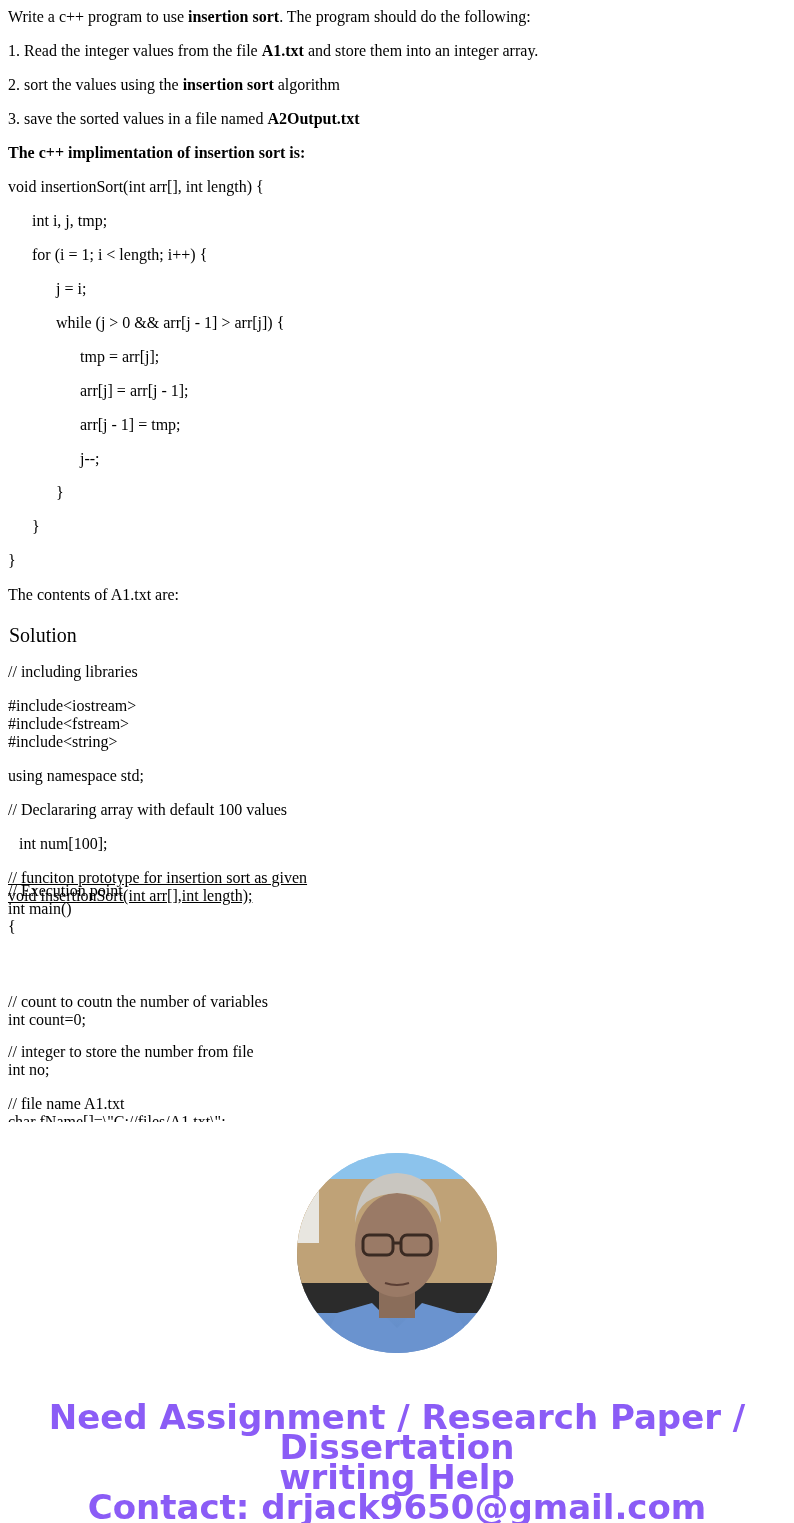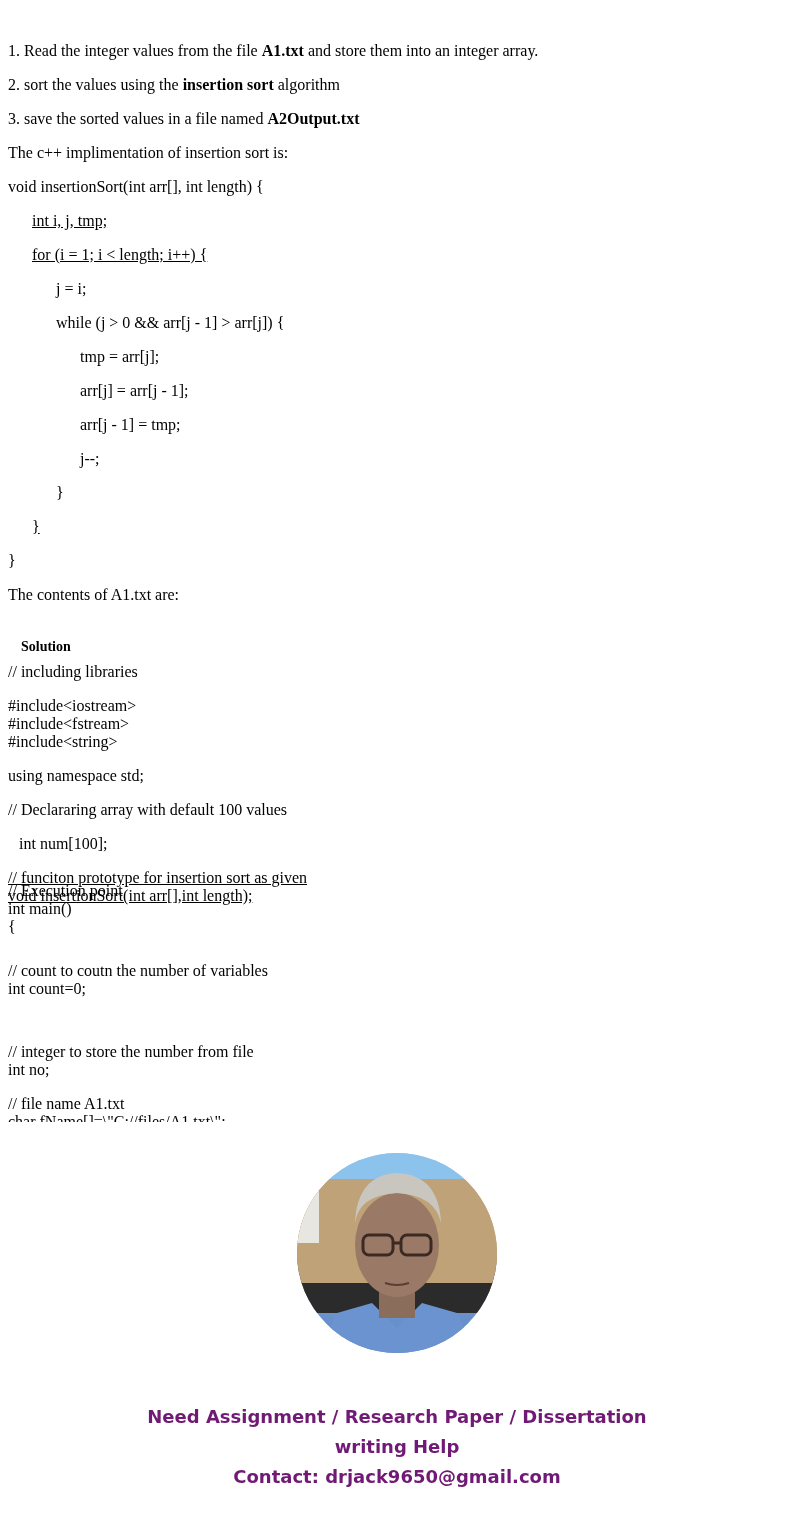--- a/index.html
+++ b/index.html
@@ -14,62 +14,63 @@
     }
     .content {
       position: absolute;
       left: 8px;
       top: 0;
       width: 780px;
       height: 1122px;
       overflow: hidden;
     }
     .q-line { position: absolute; left: 0; white-space: pre; line-height: 18px; }
-    .ind1 { padding-left: 24px; text-decoration: underline; }
+    .ind1 { padding-left: 24px; }
     .ind2 { padding-left: 48px; }
     .ind3 { padding-left: 72px; }
     h3.solution {
-      position: absolute; left: 0; top: 623px; margin: 13px;
-      font-size: 14px; font-weight: bold; line-height: 22px;
+      position: absolute; left: 0; top: 623px; margin: 1px;
+      font-size: 20px; font-weight: normal; line-height: 22px;
     }
     .code-block { position: absolute; left: 0; white-space: pre; line-height: 18px; }
     .avatar {
       position: absolute;
       left: 297px; top: 1153px;
       width: 200px; height: 200px;
       border-radius: 50%;
       overflow: hidden;
       background: linear-gradient(180deg, #8cc3ec 0%, #8cc3ec 12%, #b99c72 14%, #c7a97c 45%, #2a2a2a 62%, #2a2a2a 68%, #6d96d0 74%, #5e88c4 100%);
     }
     .footer {
       position: absolute;
       left: 0; top: 1402px;
       width: 794px;
       text-align: center;
       font-family: "DejaVu Sans", sans-serif;
       font-weight: bold;
-      font-size: 18px;
+      font-size: 34px;
       line-height: 30px;
-      color: #701a75;
+      color: #8b5cf6;
     }
     .footer div { margin: 0; }
   </style>
 </head>
 <body>
 
 <div class="content">
 
+  <div class="q-line" style="top:8px;"><span>Write a c++ program to use </span><b>insertion sort</b><span>. The program should do the following:</span></div>
 
   <div class="q-line" style="top:42px;"><span>1. Read the integer values from the file </span><b>A1.txt</b><span> and store them into an integer array.</span></div>
 
   <div class="q-line" style="top:76px;"><span>2. sort the values using the </span><b>insertion sort</b><span> algorithm</span></div>
 
   <div class="q-line" style="top:110px;"><span>3. save the sorted values in a file named </span><b>A2Output.txt</b><span></span></div>
 
-  <div class="q-line" style="top:144px;">The c++ implimentation of insertion sort is:</div>
+  <div class="q-line" style="top:144px;font-weight:bold;">The c++ implimentation of insertion sort is:</div>
 
   <div class="q-line" style="top:178px;">void insertionSort(int arr[], int length) {</div>
   <div class="q-line ind1" style="top:212px;">int i, j, tmp;</div>
   <div class="q-line ind1" style="top:246px;">for (i = 1; i &lt; length; i++) {</div>
   <div class="q-line ind2" style="top:280px;">j = i;</div>
   <div class="q-line ind2" style="top:314px;">while (j &gt; 0 &amp;&amp; arr[j - 1] &gt; arr[j]) {</div>
   <div class="q-line ind3" style="top:348px;">tmp = arr[j];</div>
   <div class="q-line ind3" style="top:382px;">arr[j] = arr[j - 1];</div>
   <div class="q-line ind3" style="top:416px;text-align:center;">arr[j - 1] = tmp;</div>
   <div class="q-line ind3" style="top:450px;">j--;</div>
@@ -86,21 +87,21 @@
 #include&lt;fstream&gt;
 #include&lt;string&gt;</div>
   <div class="code-block" style="top:767px;">using namespace std;</div>
   <div class="code-block" style="top:801px;">// Declararing array with default 100 values</div>
   <div class="code-block" style="top:835px;margin-left:11px;">int num[100];</div>
   <div class="code-block" style="top:869px;text-decoration:underline;">// funciton prototype for insertion sort as given
 void insertionSort(int arr[],int length);</div>
   <div class="code-block" style="top:882px;">// Execution point
 int main()
 {</div>
-  <div class="code-block" style="top:962px;">// count to coutn the number of variables
+  <div class="code-block" style="top:993px;">// count to coutn the number of variables
 int count=0;</div>
   <div class="code-block" style="top:1043px;">// integer to store the number from file
 int no;</div>
   <div class="code-block" style="top:1095px;">// file name A1.txt
 char fName[]=\"C://files/A1.txt\";</div>
 </div>
 
 <div class="avatar">
   <svg width="200" height="200" viewBox="0 0 200 200">
     <rect x="0" y="0" width="200" height="28" fill="#8cc3ec"></rect>

